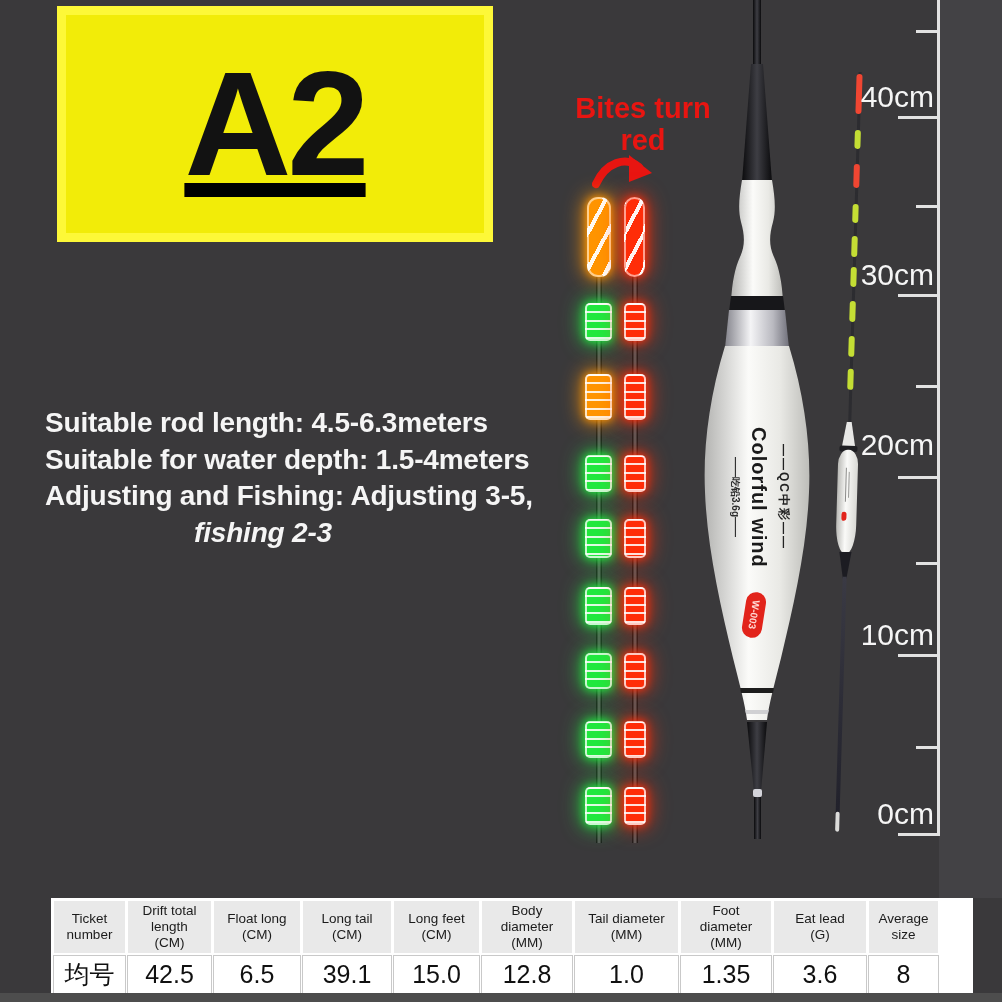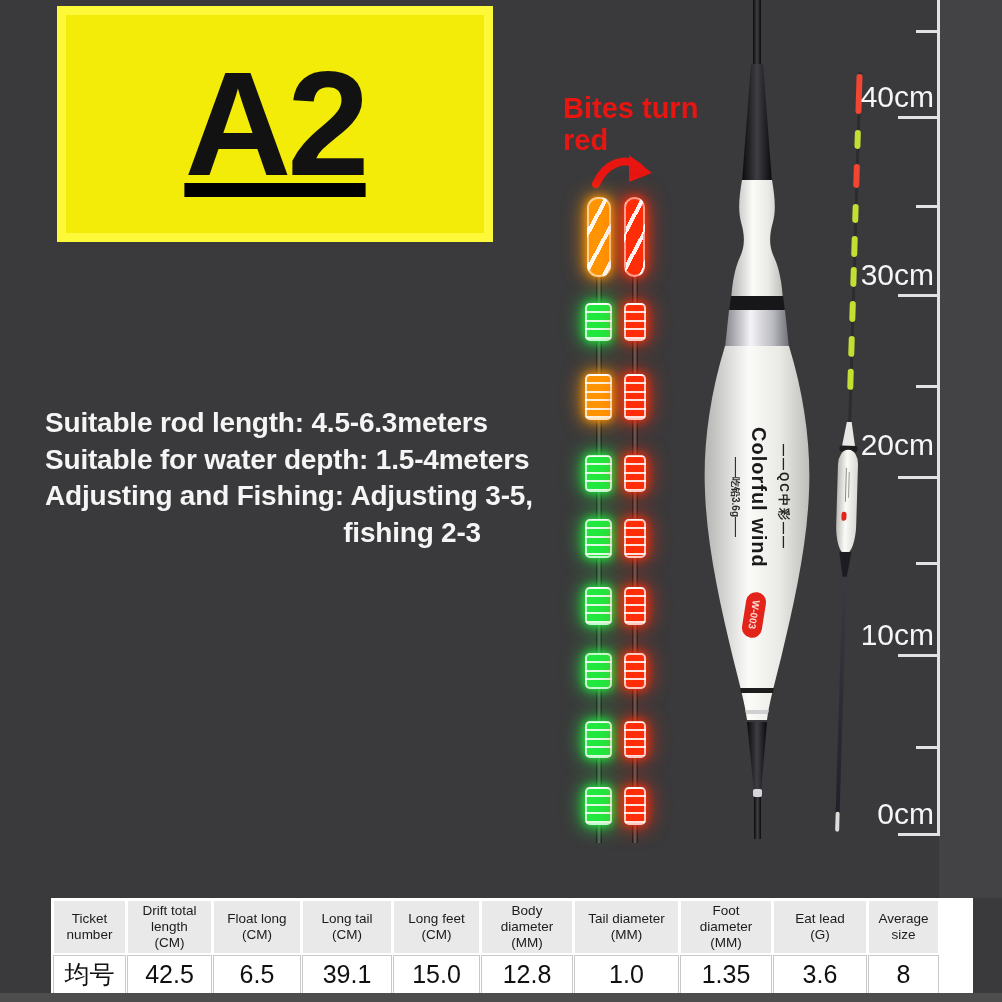--- a/index.html
+++ b/index.html
@@ -9,21 +9,21 @@
   
   .bg-right{position:absolute;left:939px;top:0;width:63px;height:898px;background:var(--c-background_right_panel);}
 
   
   .model-panel{position:absolute;left:57px;top:6px;width:436px;height:236px;box-sizing:border-box;
     background:var(--c-panel_yellow);border:9px solid var(--c-panel_yellow_border);
     display:flex;align-items:center;justify-content:center;text-decoration:underline;}
   .model-panel .model-label{font-size:148px;font-weight:800;letter-spacing:-4px;color:#121212;line-height:1;}
 
   
-  .bites{position:absolute;left:563px;top:92px;width:160px;text-align:left;
+  .bites{position:absolute;left:563px;top:92px;width:160px;text-align:center;
     color:var(--c-accent_red);font-size:29px;font-weight:700;line-height:32px;}
   .bites-arrow{position:absolute;left:592px;top:152px;width:66px;height:44px;}
 
   
   .stem{position:absolute;top:268px;height:575px;width:6px;
     background:linear-gradient(90deg,#0e0e0e,#686868 50%,#0e0e0e);}
   .seg{position:absolute;box-sizing:border-box;border-radius:5px;background-color:var(--cc);
     background-image:repeating-linear-gradient(180deg,rgba(255,255,255,0) 0 6px,rgba(255,255,255,.85) 6px 8.5px);
     border:2px solid rgba(255,255,255,.75);
     filter:drop-shadow(0 0 4px var(--cc)) drop-shadow(0 0 10px var(--cc));}
@@ -71,21 +71,21 @@
   #ruler{position:absolute;left:0;top:0;width:1002px;height:860px;padding-left:32px;}
   .ruler-line{position:absolute;left:937px;top:0;width:3px;height:836px;background:#e2e2e2;}
   .tick-major{position:absolute;left:898px;width:42px;height:3px;background:#e2e2e2;}
   .tick-minor{position:absolute;left:916px;width:24px;height:3px;background:#e2e2e2;}
   .tick-label{position:absolute;left:810px;width:124px;text-align:right;
     color:var(--c-text_white);font-size:30px;font-weight:500;line-height:34px;}
 
   
   .description{position:absolute;left:45px;top:405px;width:500px;color:var(--c-text_white);
     font-size:28px;font-weight:600;line-height:36.5px;letter-spacing:-0.2px;}
-  .description .line-right{text-align:right;padding-right:64px;}
+  .description .line-right{text-align:center;padding-right:64px;font-style:italic;}
 
   
   .spec-table{position:absolute;left:51px;top:898px;width:922px;box-sizing:border-box;
     background:#ffffff;padding:3px;display:grid;gap:3px;
     grid-template-columns:71px 83px 86px 88px 85px 90px 103px 90px 92px 69px;
     grid-template-rows:52px 37px;}
   .spec-table .th{background:var(--c-table_header_bg);color:var(--c-table_text);
     font-size:13.5px;line-height:1.18;display:flex;align-items:center;justify-content:center;
     text-align:center;white-space:pre-line;}
   .spec-table .td{background:#ffffff;outline:1px solid #c9c9c9;color:#101010;

